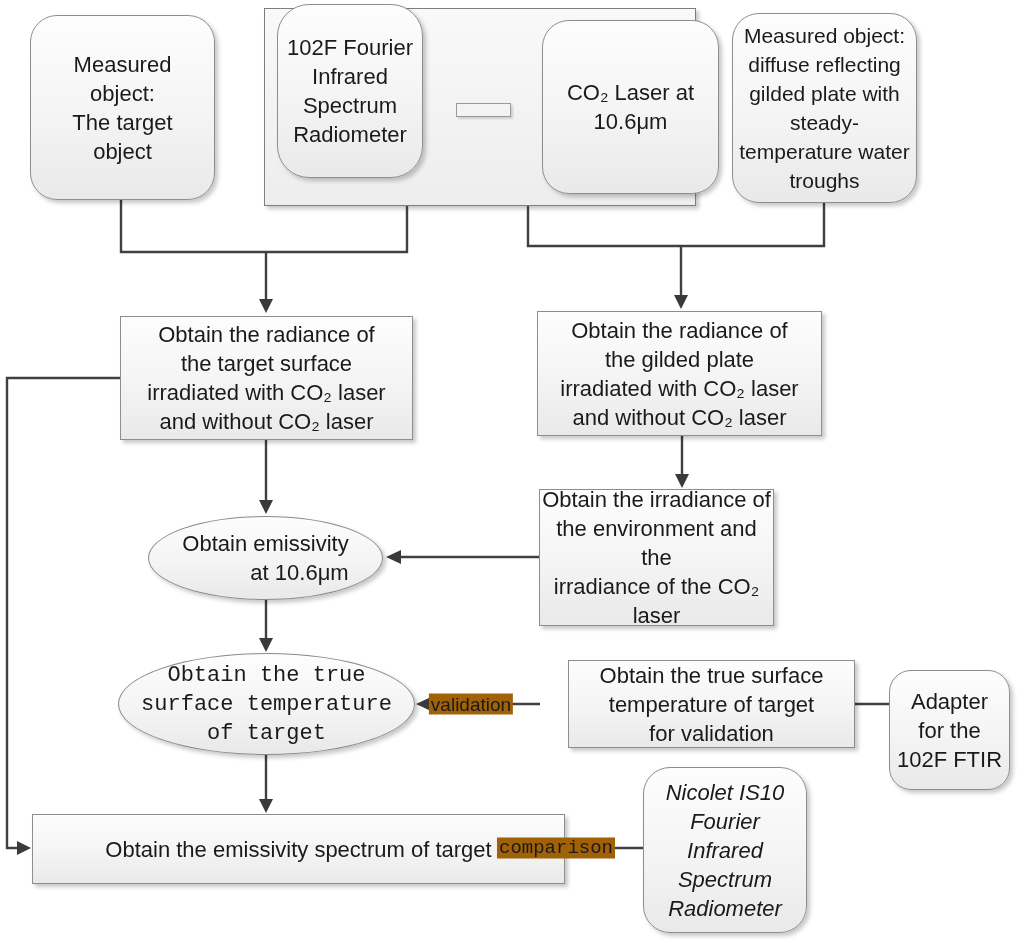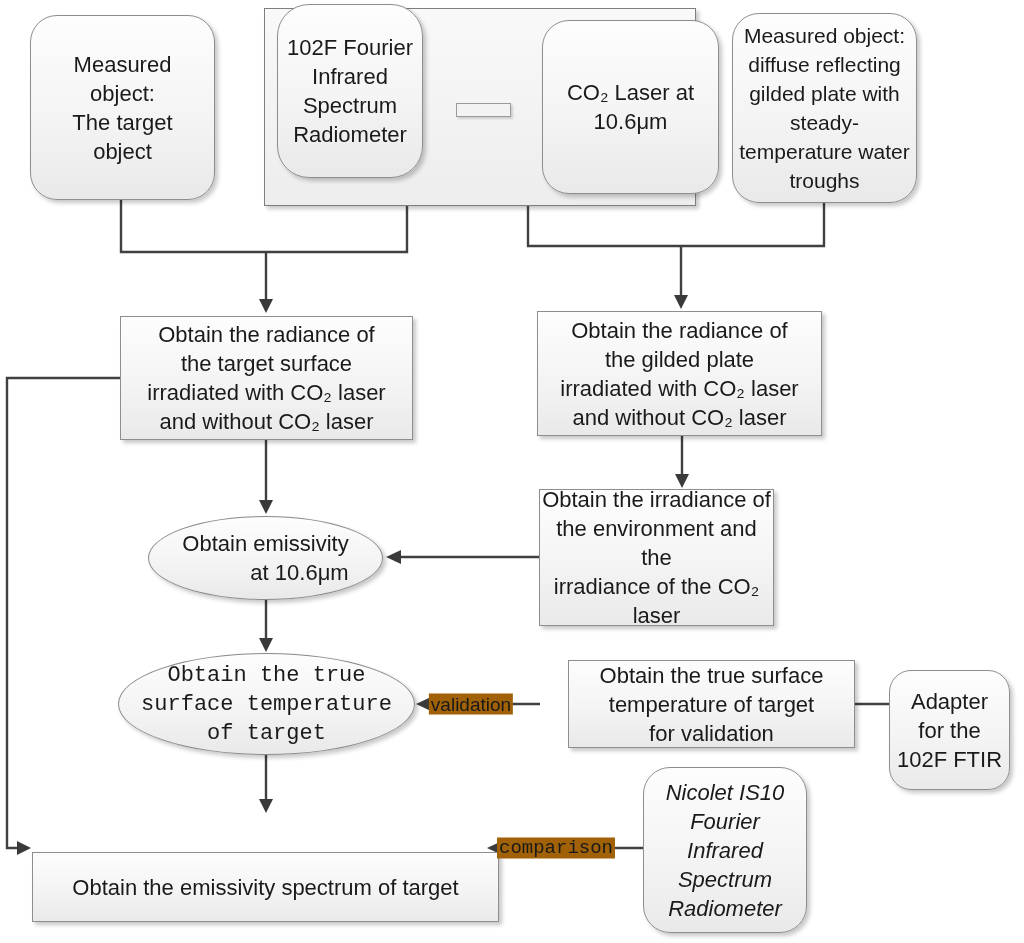--- a/index.html
+++ b/index.html
@@ -178,21 +178,21 @@
 temperature of target
 for validation</span>
   </div>
 
   <div class="node rounded" style="left:889px; top:643px; width:121px; height:120px; border-radius:22px;margin-top:27px;">
     <span class="lbl">Adapter
 for the
 102F FTIR</span>
   </div>
 
-  <div class="node" style="left:32px; top:852px; width:467px; height:70px;">
+  <div class="node" style="left:32px; top:814px; width:533px; height:70px;">
     <span class="lbl">Obtain the emissivity spectrum of target</span>
   </div>
 
   <div class="node rounded" style="left:643px; top:767px; width:164px; height:166px;font-style:italic;">
     <span class="lbl">Nicolet IS10
 Fourier
 Infrared
 Spectrum
 Radiometer</span>
   </div>

